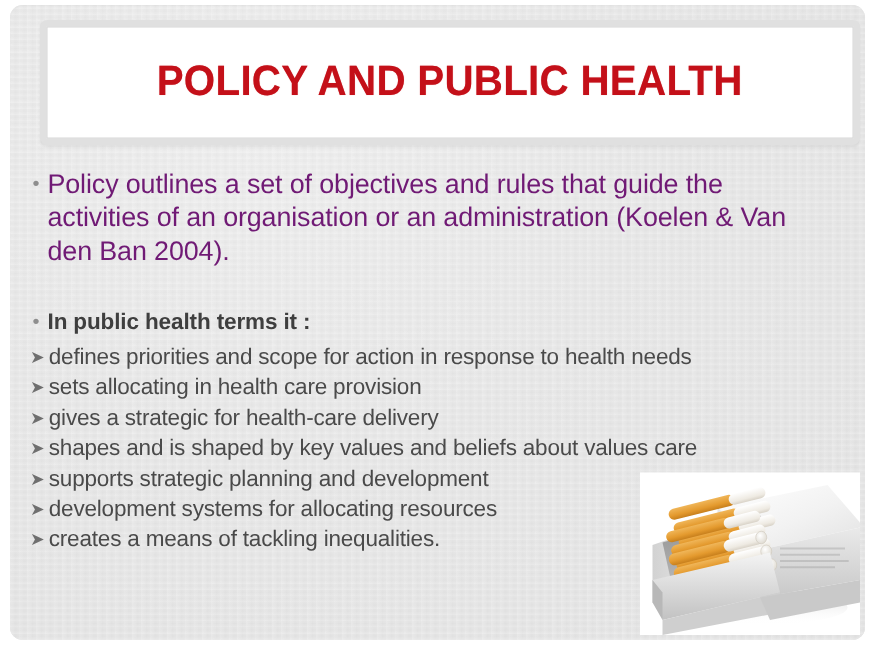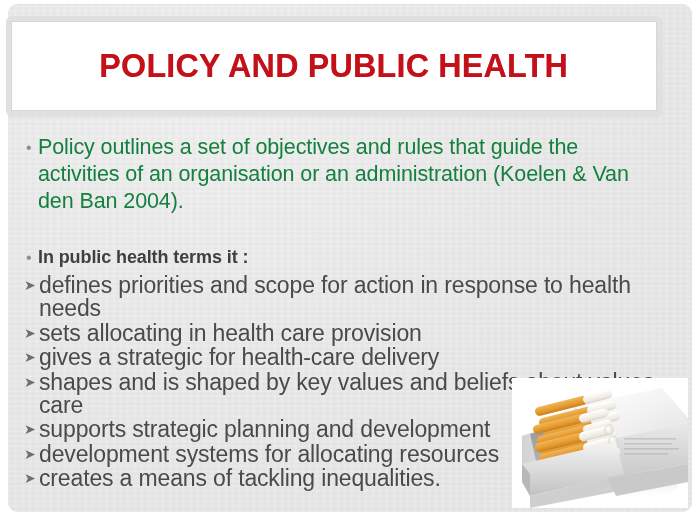--- a/index.html
+++ b/index.html
@@ -46,21 +46,21 @@
     pointer-events: none;
     background-image:
       repeating-linear-gradient(0deg, rgba(255,255,255,0.22) 0px, rgba(255,255,255,0) 2px, rgba(0,0,0,0.012) 3px, rgba(255,255,255,0) 5px),
       repeating-linear-gradient(90deg, rgba(255,255,255,0.18) 0px, rgba(255,255,255,0) 3px, rgba(0,0,0,0.010) 4px, rgba(255,255,255,0) 7px);
     opacity: .9;
   }
 
   
   .title-frame {
     position: absolute;
-    left: 6px;
+    left: 32px;
     top: 16px;
     width: 656px;
     height: 100px;
     background: #e0e0e0;
     border-radius: 6px;
     box-sizing: border-box;
     padding: 5px;
     box-shadow: 0 1px 2px rgba(0,0,0,0.06);
   }
   .title-inner {
@@ -104,21 +104,21 @@
     width: 16px;
     color: #8e8e8e;
     font-size: 16px;
     line-height: 27px;
     text-align: left;
     padding-left: 4px;
     box-sizing: border-box;
   }
   .para-text {
     flex: 1 1 auto;
-    color: #15803d;
+    color: #701a75;
     font-family: "Liberation Sans", sans-serif;
     font-size: 21.5px;
     line-height: 27px;
     letter-spacing: -0.1px;
     max-width: 600px;
   }
 
   .subhead-block {
     display: flex;
     align-items: flex-start;
@@ -151,21 +151,21 @@
     font-size: 14px;
     line-height: 23.4px;
     text-align: left;
     padding-left: 2px;
     box-sizing: border-box;
   }
   .arrow-text {
     flex: 1 1 auto;
     color: #4a4a4a;
     font-family: "Liberation Sans", sans-serif;
-    font-size: 23px;
+    font-size: 18px;
     line-height: 23.4px;
     letter-spacing: -0.15px;
   }
 
   
   .photo {
     position: absolute;
     left: 512px;
     top: 378px;
     width: 176px;

